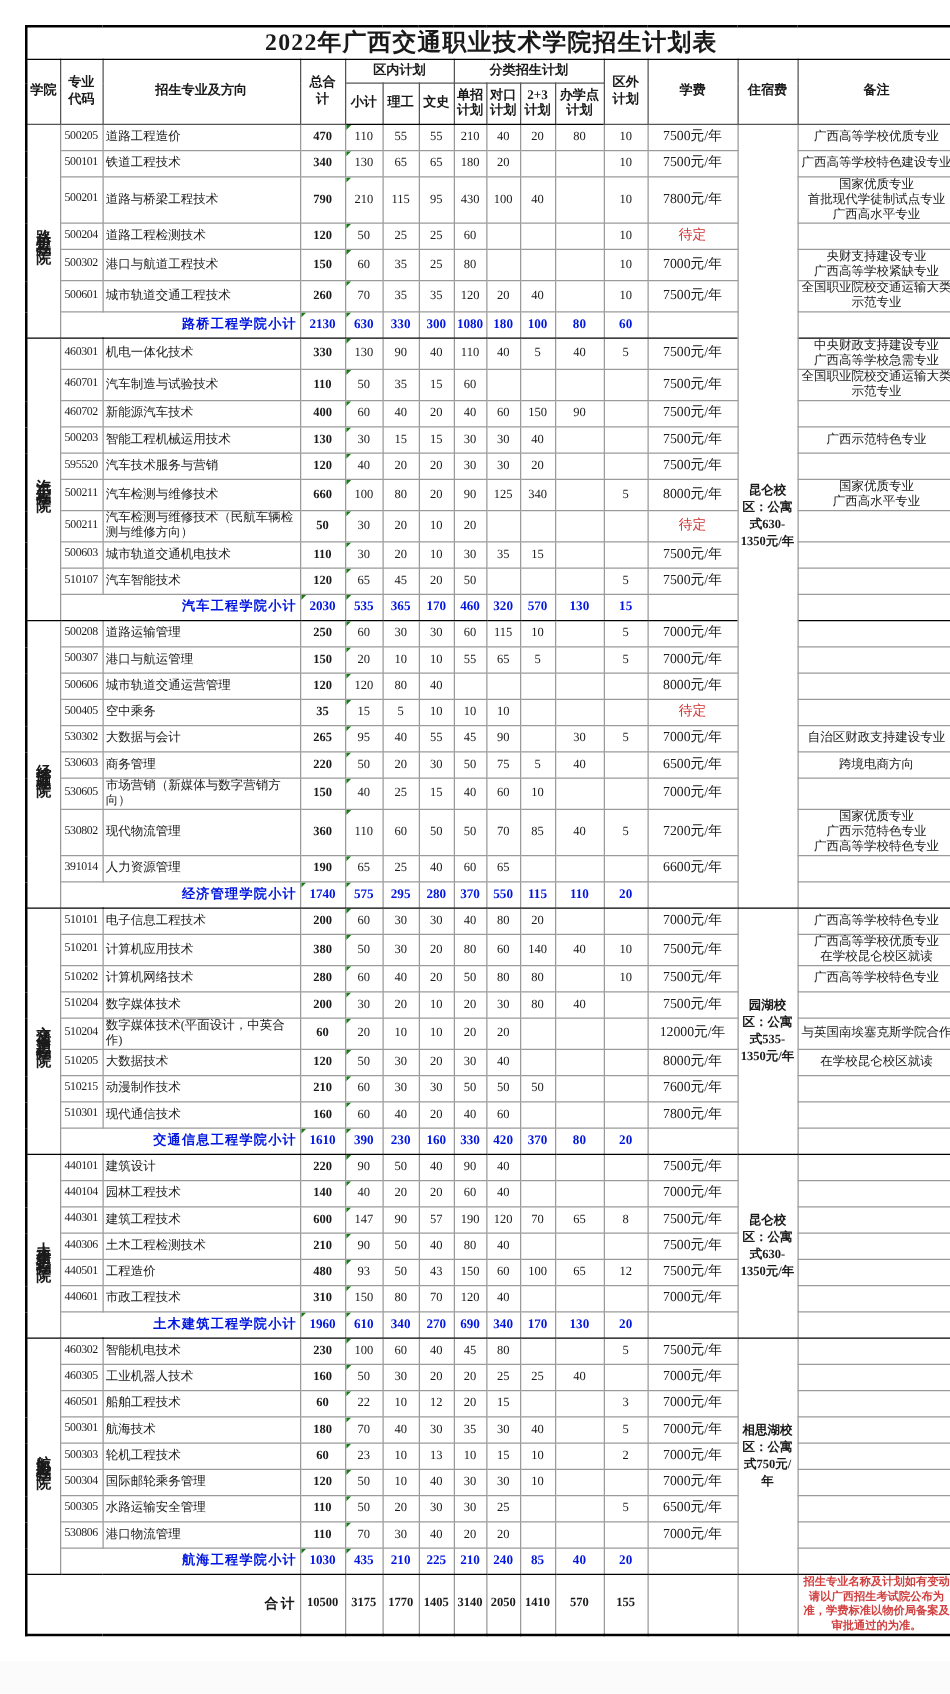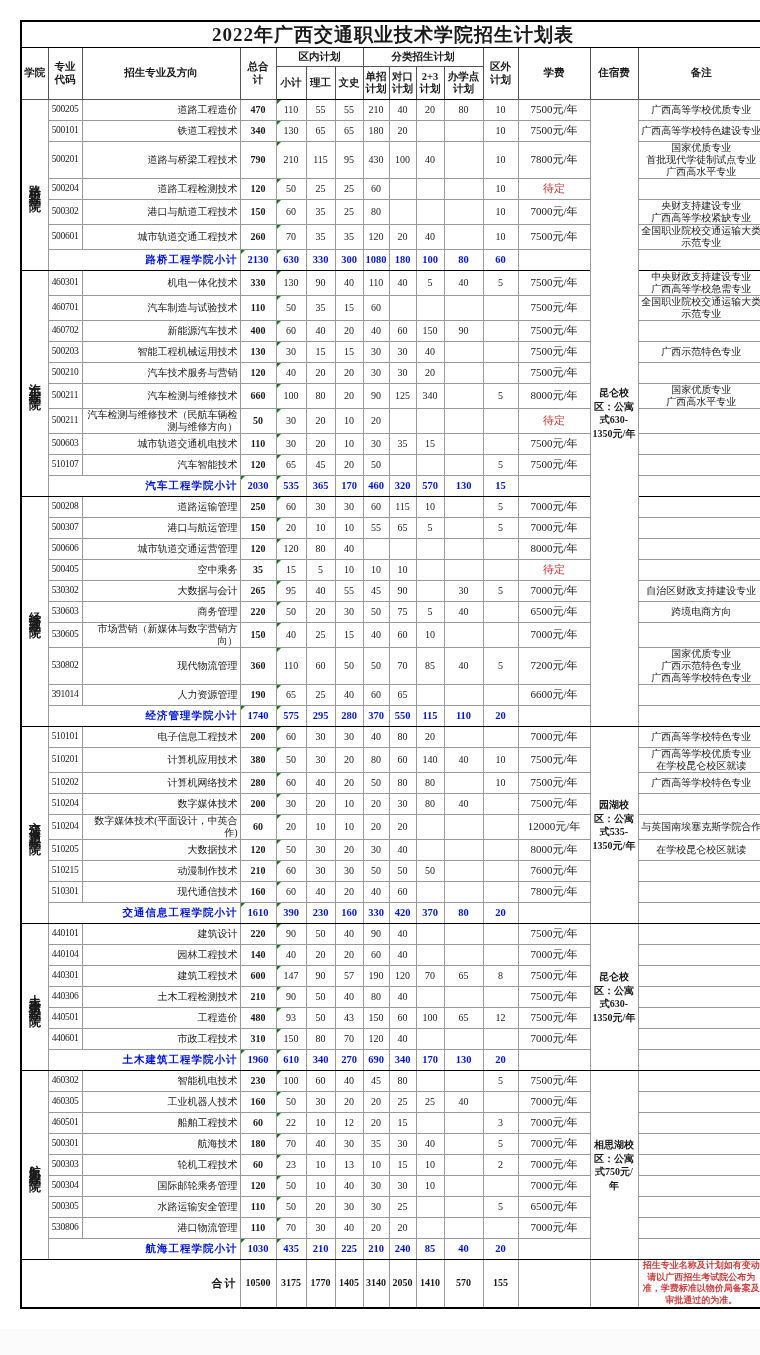--- a/index.html
+++ b/index.html
@@ -7,21 +7,21 @@
   .page{padding:20px;background:#fff;width:744px;font-family:Liberation Serif, serif;}
   table{border-collapse:collapse;table-layout:fixed;width:744px;border:2px solid #000;}
   th,td{border:1px solid #9a9a9a;padding:0 2px;overflow:hidden;}
   thead th{border-color:#555;font-weight:bold;font-size:10.5px;line-height:1.15;background:#fff;}
   tr.title-row th{font-size:19px;height:25px;border-bottom:1.5px solid #000;letter-spacing:1px;}
   tr.h1 th{height:18px;}
   tr.h2 th{height:32px;}
   thead tr.h2 th{border-bottom:1.5px solid #000;}
   tbody td{height:20px;font-size:10px;line-height:1.2;text-align:center;vertical-align:middle;}
   td.code{font-size:9.5px;letter-spacing:-0.3px;}
-  td.mname{text-align:right;}
+  td.mname{text-align:left;}
   td.num{font-size:10px;}
   td.total{font-weight:bold;}
   td.fee{font-size:11px;}
   td.remark{text-align:center;white-space:pre-line;font-size:10px;line-height:1.2;}
   td.college{vertical-align:middle;border-bottom:1.5px solid #000;}
   .vert{writing-mode:vertical-rl;text-orientation:upright;font-weight:bold;font-size:12px;letter-spacing:3px;margin:0 auto;}
   td.acc{border-bottom:1.5px solid #000;font-weight:bold;font-size:10px;line-height:1.35;}
   tr.subtotal td{color:#0016e0;font-weight:bold;border-bottom:1.5px solid #000;font-size:10.5px;}
   td.sublabel{letter-spacing:1px;text-align:right;}
   tr.grand td{font-weight:bold;border-top:1.5px solid #000;height:34px;}
@@ -246,21 +246,21 @@
           <td class="num">15</td>
           <td class="num">30</td>
           <td class="num">30</td>
           <td class="num">40</td>
           <td class="num"></td>
           <td class="num"></td>
           <td class="fee">7500元/年</td>
           <td class="remark">广西示范特色专业</td>
         </tr>
         <tr>
-          <td class="code">500210</td>
+          <td class="code">595520</td>
           <td class="mname">汽车技术服务与营销</td>
           <td class="num total">120</td>
           <td class="num tri">40</td>
           <td class="num">20</td>
           <td class="num">20</td>
           <td class="num">30</td>
           <td class="num">30</td>
           <td class="num">20</td>
           <td class="num"></td>
           <td class="num"></td>

